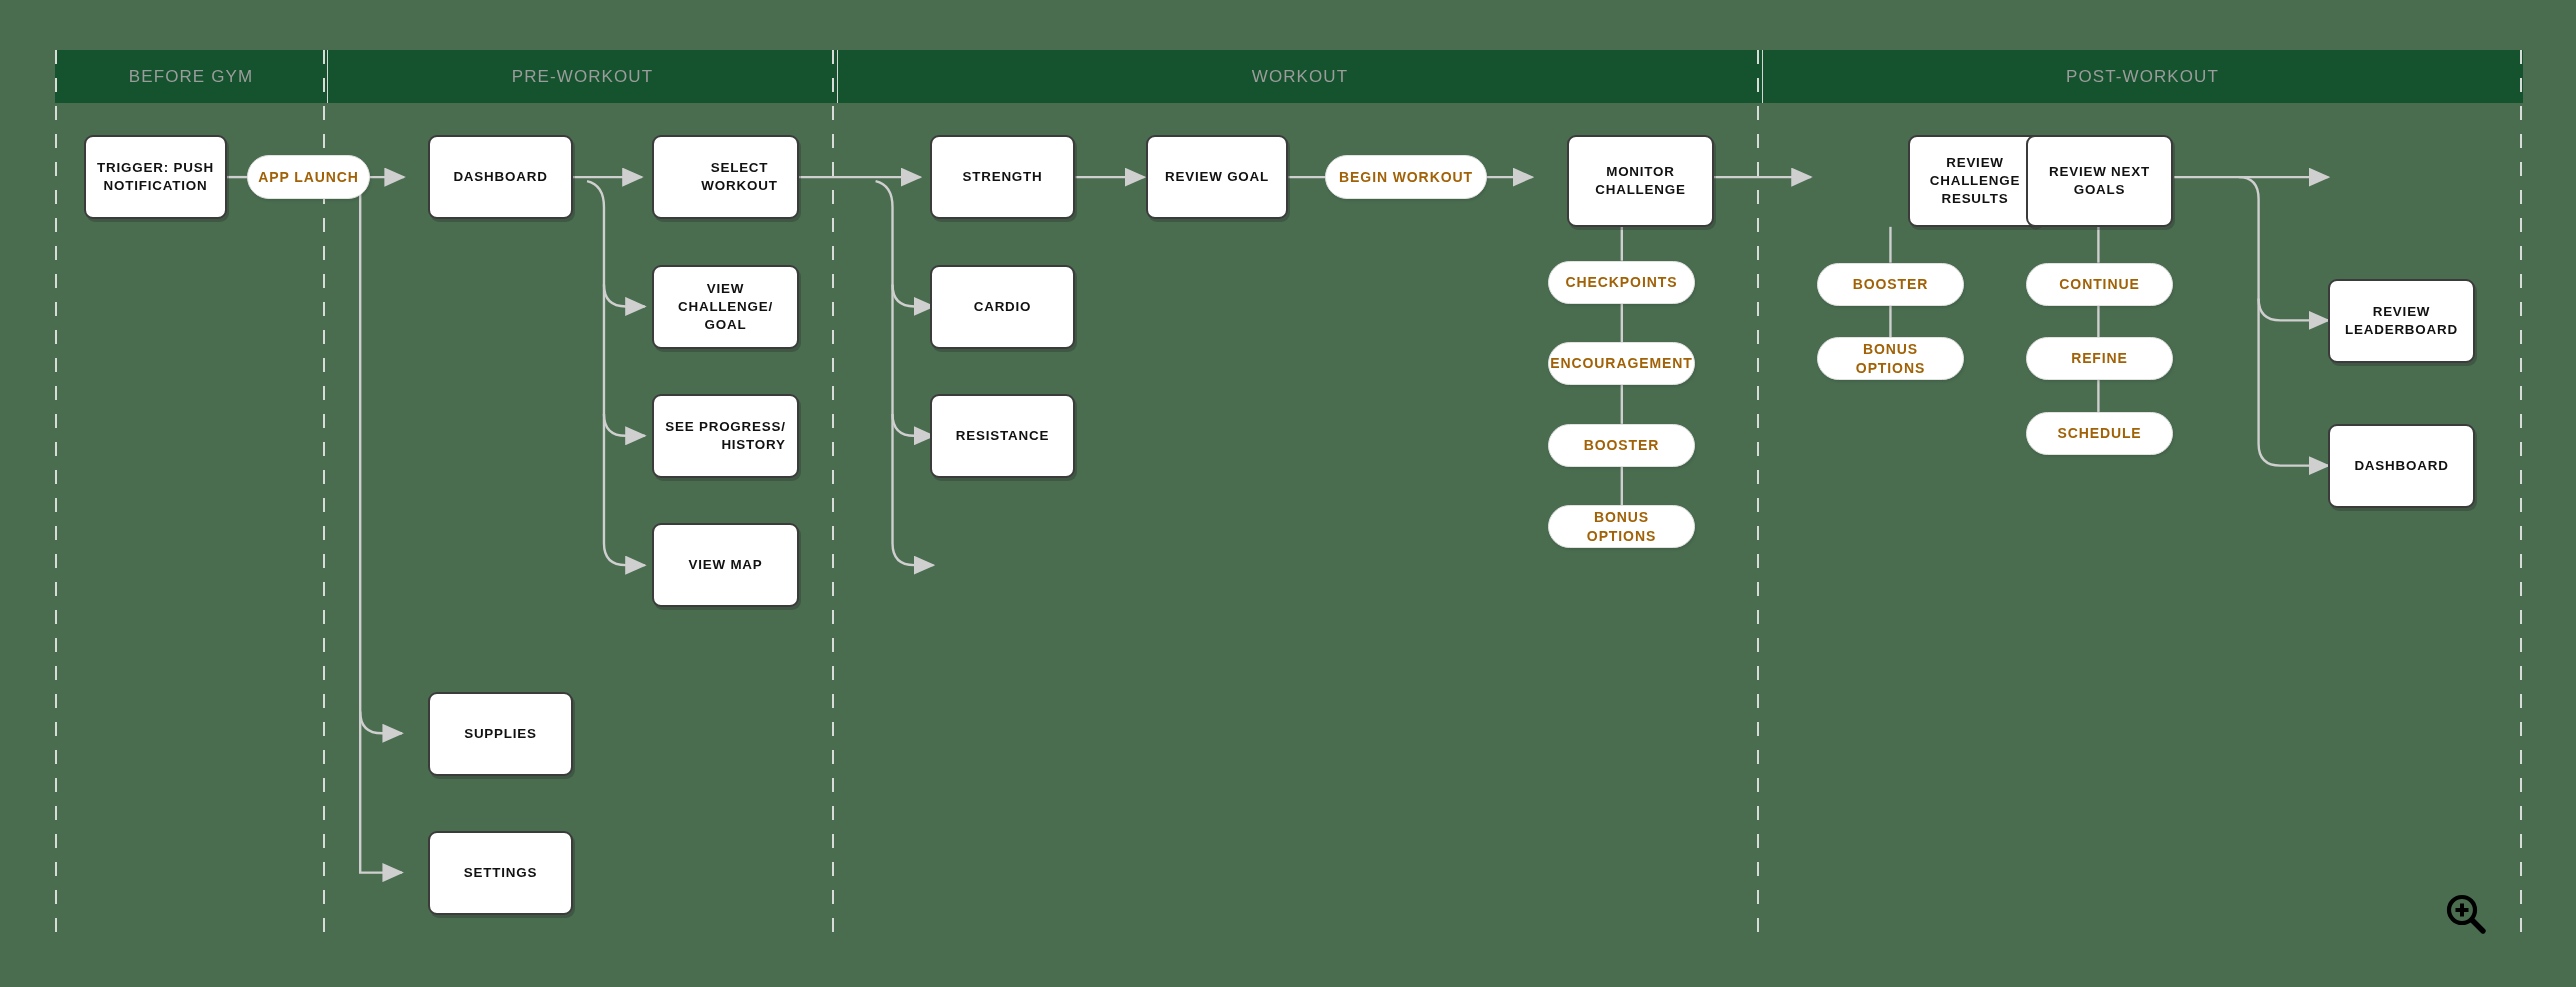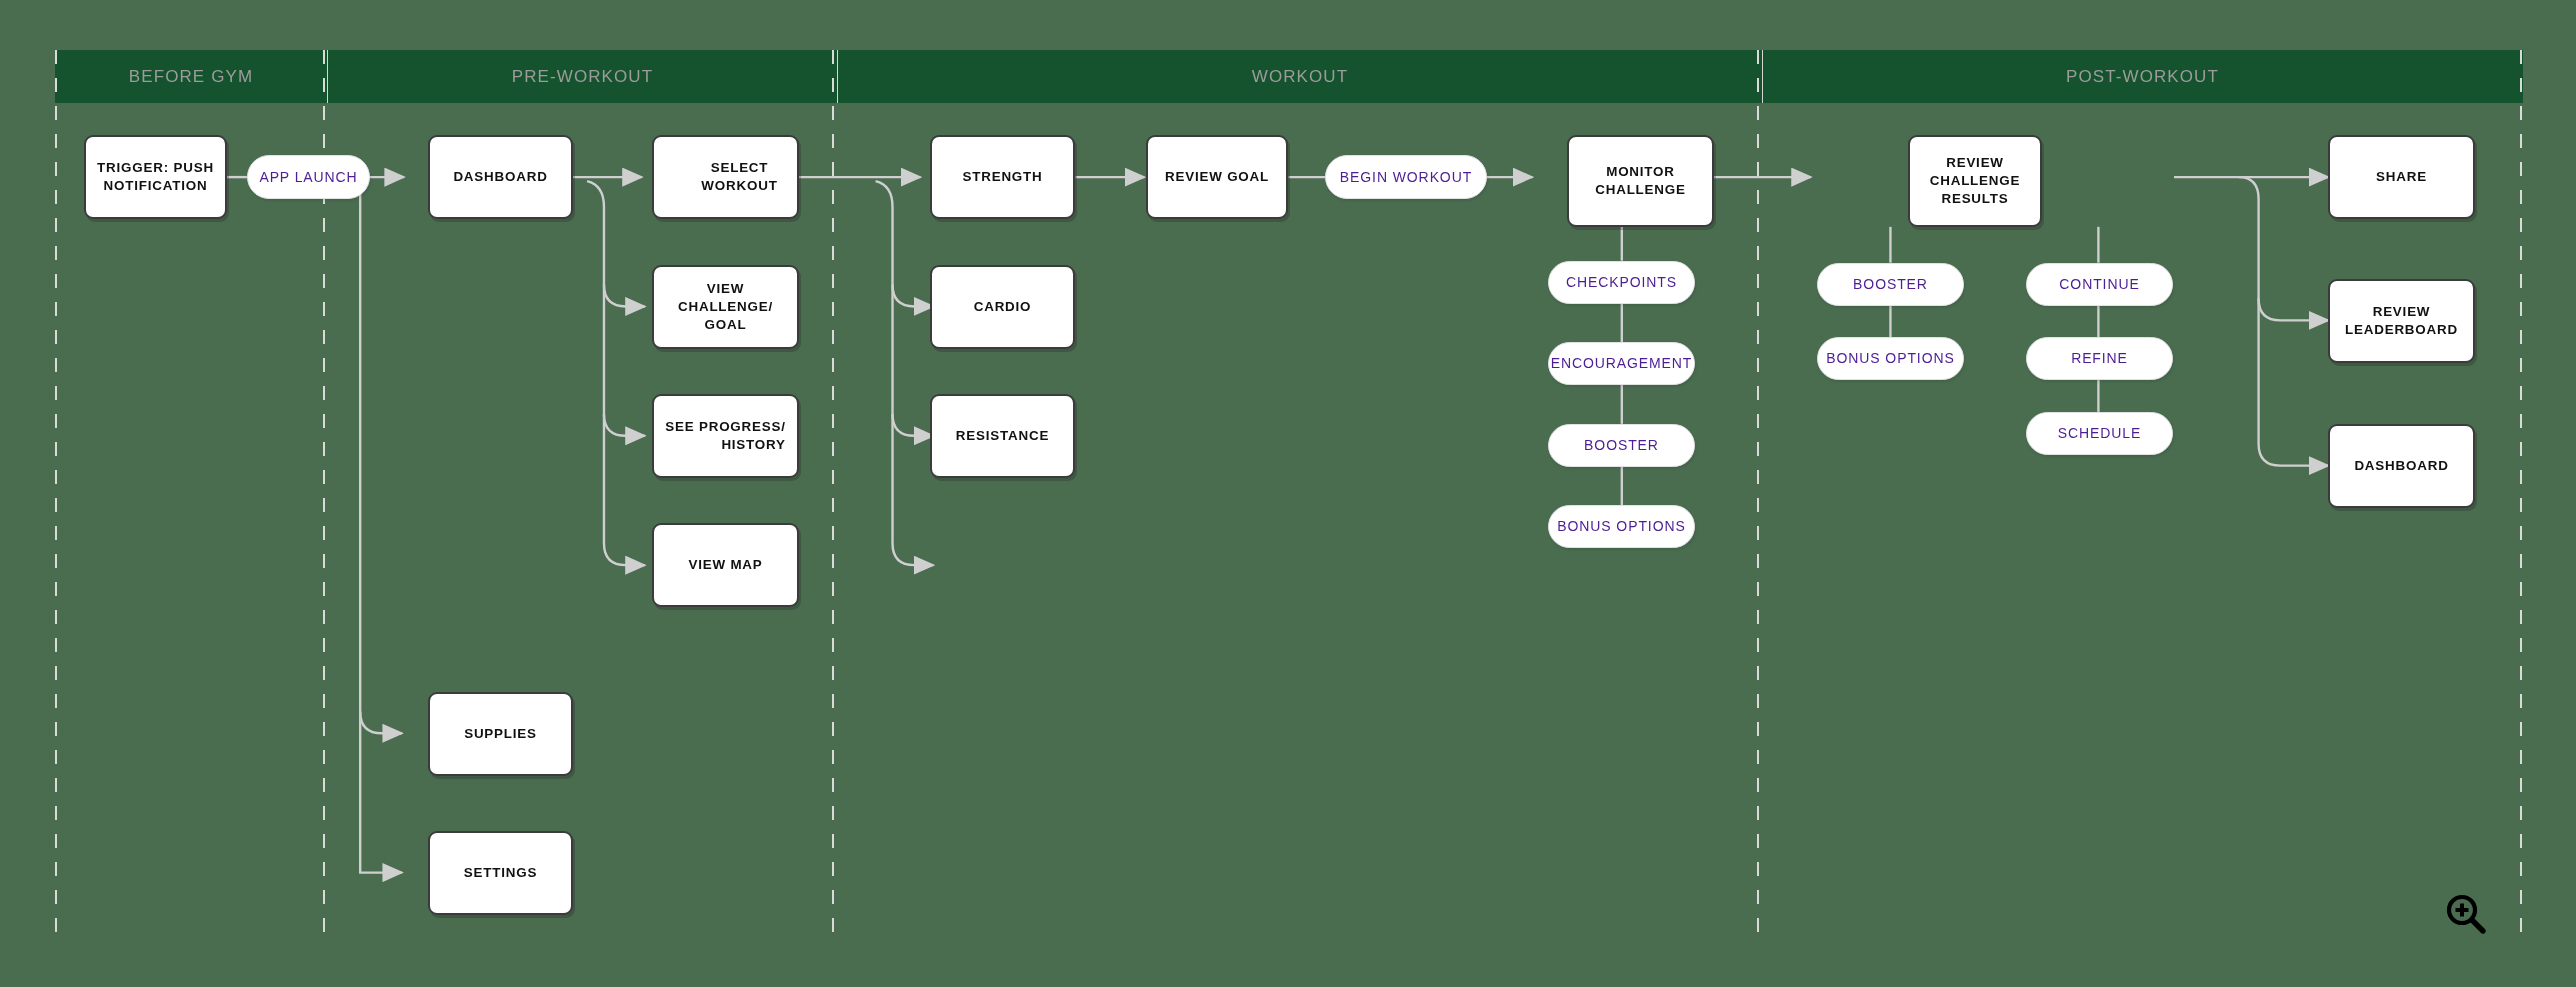--- a/index.html
+++ b/index.html
@@ -51,22 +51,22 @@
     border-radius:9px;
     color:#111111;
     font-weight:700;
     font-size:13.4px;
     letter-spacing:0.8px;
     box-shadow:2px 3px 0 rgba(40,40,40,0.30);
   }
   .node.pill {
     border:1.5px solid #e2e2e2;
     border-radius:994px;
-    color:#4c1d95;
-    font-weight:400;
+    color:#a16207;
+    font-weight:700;
     font-size:14px;
     letter-spacing:0.9px;
     box-shadow:1px 2px 3px rgba(0,0,0,0.10);
     text-align:center;
   }
   .node .lbl { padding:0 8px; white-space:pre-line; }
 
   
   #wires { position:absolute; left:0; top:0; width:2576px; height:987px; pointer-events:none; }
 
@@ -226,33 +226,33 @@
       <span class="lbl">REVIEW CHALLENGE
 RESULTS</span>
     </div>
   <div class="node pill" style="left:1817px; top:263px; width:147px; height:43px;">
       <span class="lbl">BOOSTER</span>
     </div>
   <div class="node pill" style="left:1817px; top:337px; width:147px; height:43px;">
       <span class="lbl">BONUS OPTIONS</span>
     </div>
 
+  <div class="node box" style="left:2026px; top:135px; width:147px; height:92px;">
+      <span class="lbl">REVIEW NEXT GOALS</span>
+    </div>
   <div class="node pill" style="left:2026px; top:263px; width:147px; height:43px;">
       <span class="lbl">CONTINUE</span>
     </div>
   <div class="node pill" style="left:2026px; top:337px; width:147px; height:43px;">
       <span class="lbl">REFINE</span>
     </div>
   <div class="node pill" style="left:2026px; top:412px; width:147px; height:43px;">
       <span class="lbl">SCHEDULE</span>
     </div>
 
-  <div class="node box" style="left:2328px; top:135px; width:147px; height:84px;">
-      <span class="lbl">SHARE</span>
-    </div>
   <div class="node box" style="left:2328px; top:279px; width:147px; height:84px;">
       <span class="lbl">REVIEW
 LEADERBOARD</span>
     </div>
   <div class="node box" style="left:2328px; top:424px; width:147px; height:84px;">
       <span class="lbl">DASHBOARD</span>
     </div>
 
   <div class="zoom-ctl">
     <svg viewBox="0 0 46 46" width="46" height="46">

